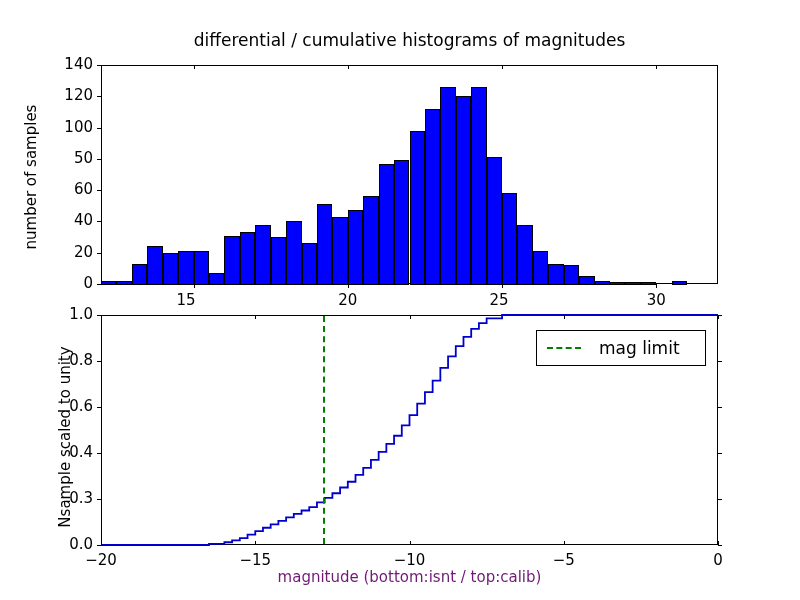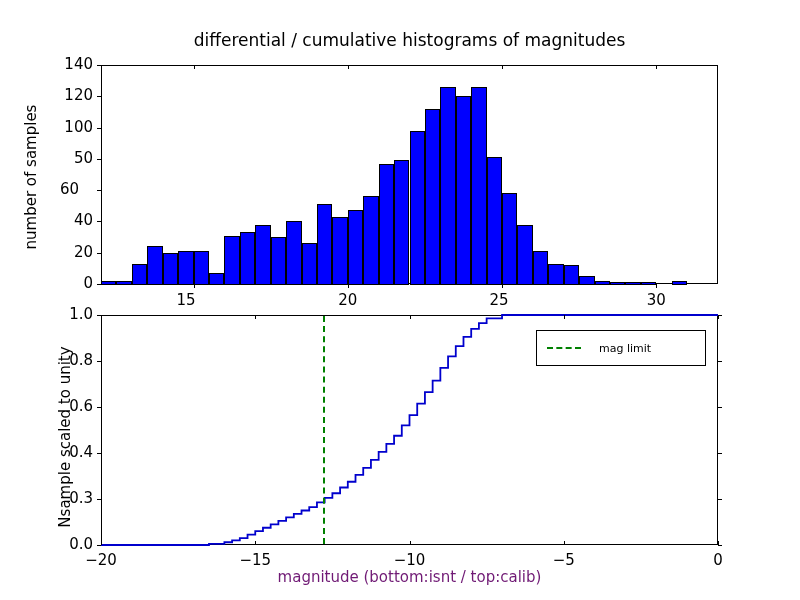--- a/index.html
+++ b/index.html
@@ -27,21 +27,21 @@
 
   .bar{position:absolute;background:#0000ff;box-sizing:border-box;border:1px solid #000;}
 
   .legend-box{
     position:absolute;box-sizing:border-box;border:1px solid #000;background:#fff;
     display:flex;align-items:center;padding:0 10px;
   }
   .legend-dash{
     width:34px;height:0;border-top:2.5px dashed #008000;margin-right:18px;flex:0 0 auto;
   }
-  .legend-text{font-size:11px;color:#000;white-space:nowrap;}
+  .legend-text{font-size:17px;color:#000;white-space:nowrap;}
 
   .maglimit{position:absolute;width:0;border-left:2.5px dashed #008000;}
 
   svg{position:absolute;left:0;top:0;overflow:visible;}
 </style>
 </head>
 <body>
 
 <div id="figure">
 
@@ -99,21 +99,21 @@
     <div class="bar" style="left:625.4499999999999px;top:282.4357142857143px;width:15.425000000000068px;height:2.5642857142856883px;" title="29.25 : 1"></div>
     <div class="bar" style="left:640.875px;top:282.4357142857143px;width:15.425000000000068px;height:2.5642857142856883px;" title="29.75 : 1"></div>
     <div class="bar" style="left:671.725px;top:280.87142857142857px;width:15.424999999999955px;height:4.128571428571433px;" title="30.75 : 2"></div>
     <div class="tickmark" style="left:97px;top:284px;width:4px;height:1px;"></div>
     <div class="tick-label ytick-label" style="left:35px;top:274px;width:58px;">0</div>
     <div class="tickmark" style="left:97px;top:252.71428571428572px;width:4px;height:1px;"></div>
     <div class="tick-label ytick-label" style="left:35px;top:242.71428571428572px;width:58px;">20</div>
     <div class="tickmark" style="left:97px;top:221.42857142857144px;width:4px;height:1px;"></div>
     <div class="tick-label ytick-label" style="left:35px;top:211.42857142857144px;width:58px;">40</div>
     <div class="tickmark" style="left:97px;top:190.14285714285717px;width:4px;height:1px;"></div>
-    <div class="tick-label ytick-label" style="left:21px;top:180.14285714285717px;width:58px;">60</div>
+    <div class="tick-label ytick-label" style="left:35px;top:180.14285714285717px;width:58px;">60</div>
     <div class="tickmark" style="left:97px;top:158.85714285714286px;width:4px;height:1px;"></div>
     <div class="tick-label ytick-label" style="left:35px;top:148.85714285714286px;width:58px;">50</div>
     <div class="tickmark" style="left:97px;top:127.57142857142856px;width:4px;height:1px;"></div>
     <div class="tick-label ytick-label" style="left:35px;top:117.57142857142856px;width:58px;">100</div>
     <div class="tickmark" style="left:97px;top:96.2857142857143px;width:4px;height:1px;"></div>
     <div class="tick-label ytick-label" style="left:35px;top:86.2857142857143px;width:58px;">120</div>
     <div class="tickmark" style="left:97px;top:65px;width:4px;height:1px;"></div>
     <div class="tick-label ytick-label" style="left:35px;top:55px;width:58px;">140</div>
     <div class="tickmark" style="left:193.55px;top:284px;width:1px;height:4px;"></div>
     <div class="tickmark" style="left:193.55px;top:65px;width:1px;height:4px;"></div>

